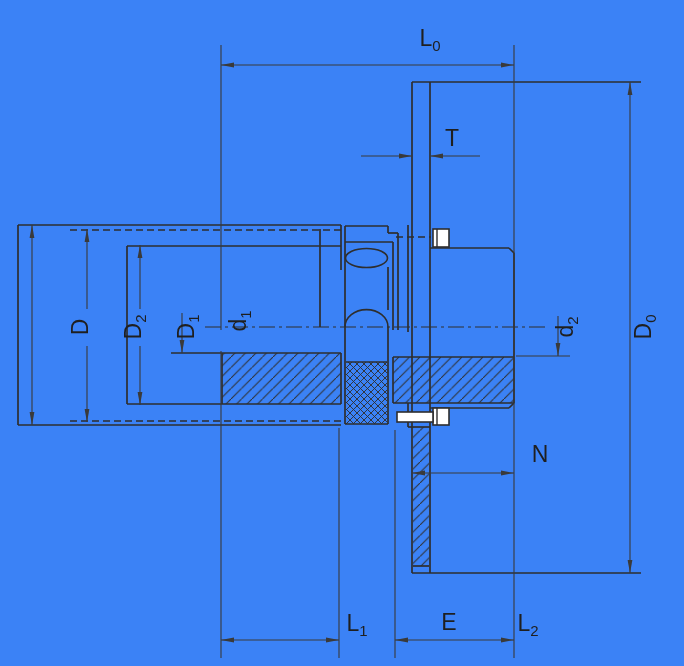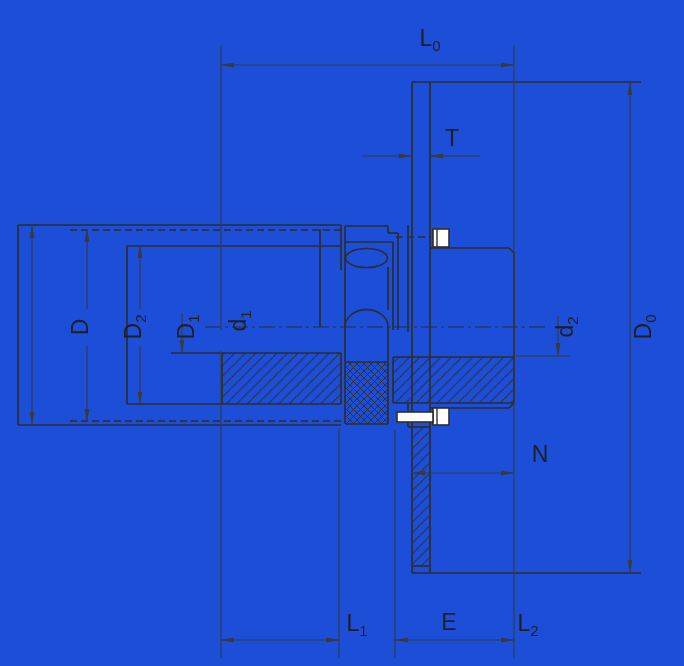--- a/index.html
+++ b/index.html
@@ -1,17 +1,17 @@
 <!DOCTYPE html>
 <html><head>
 <meta charset="utf-8">
 <style>
   html,body{margin:0;padding:0;background:#ffffff;}
   body{font-family:"Liberation Sans", sans-serif;}
-  .stage{position:relative;width:684px;height:666px;background:#1d4ed8;overflow:hidden;}
+  .stage{position:relative;width:684px;height:666px;background:#3b82f6;overflow:hidden;}
   svg{display:block;}
   text{fill:#1f1f1f;}
 </style>
 </head>
 <body>
 
 <div class="stage">
   <svg id="tech-svg" width="684" height="666" viewBox="0 0 684 666" role="img">
     <defs>
       <pattern id="pat-diag" patternUnits="userSpaceOnUse" width="10.5" height="10.5">

